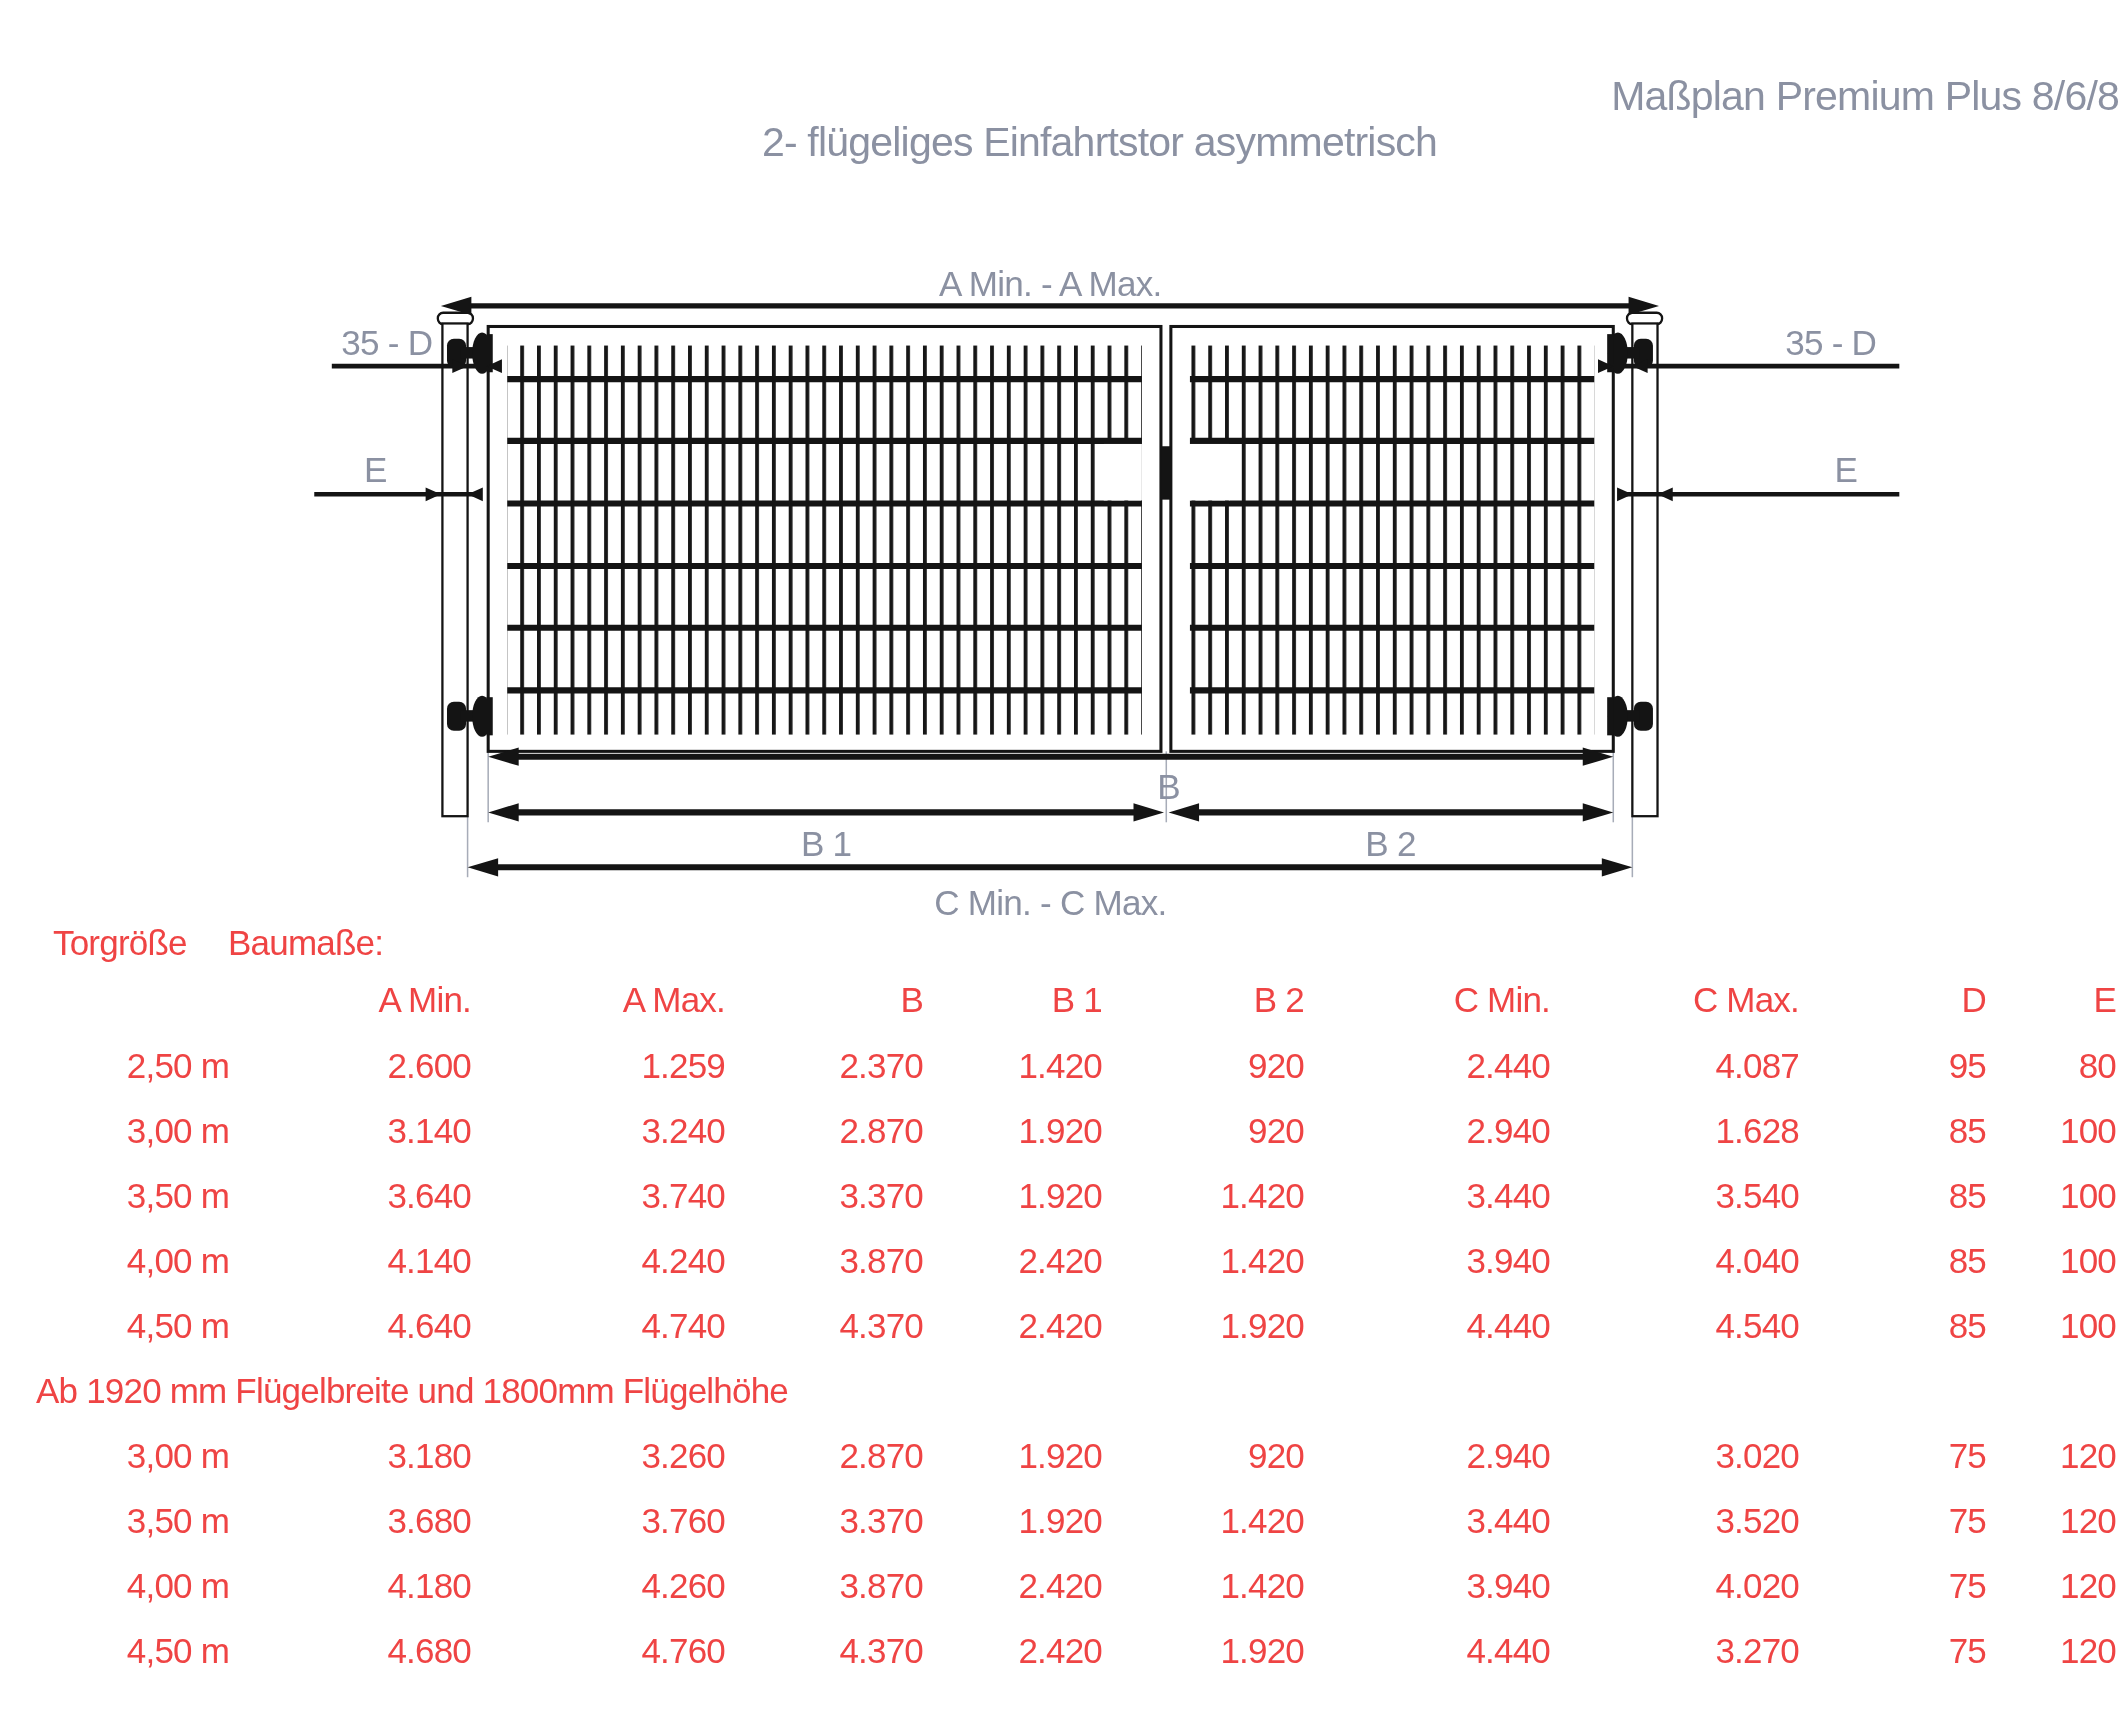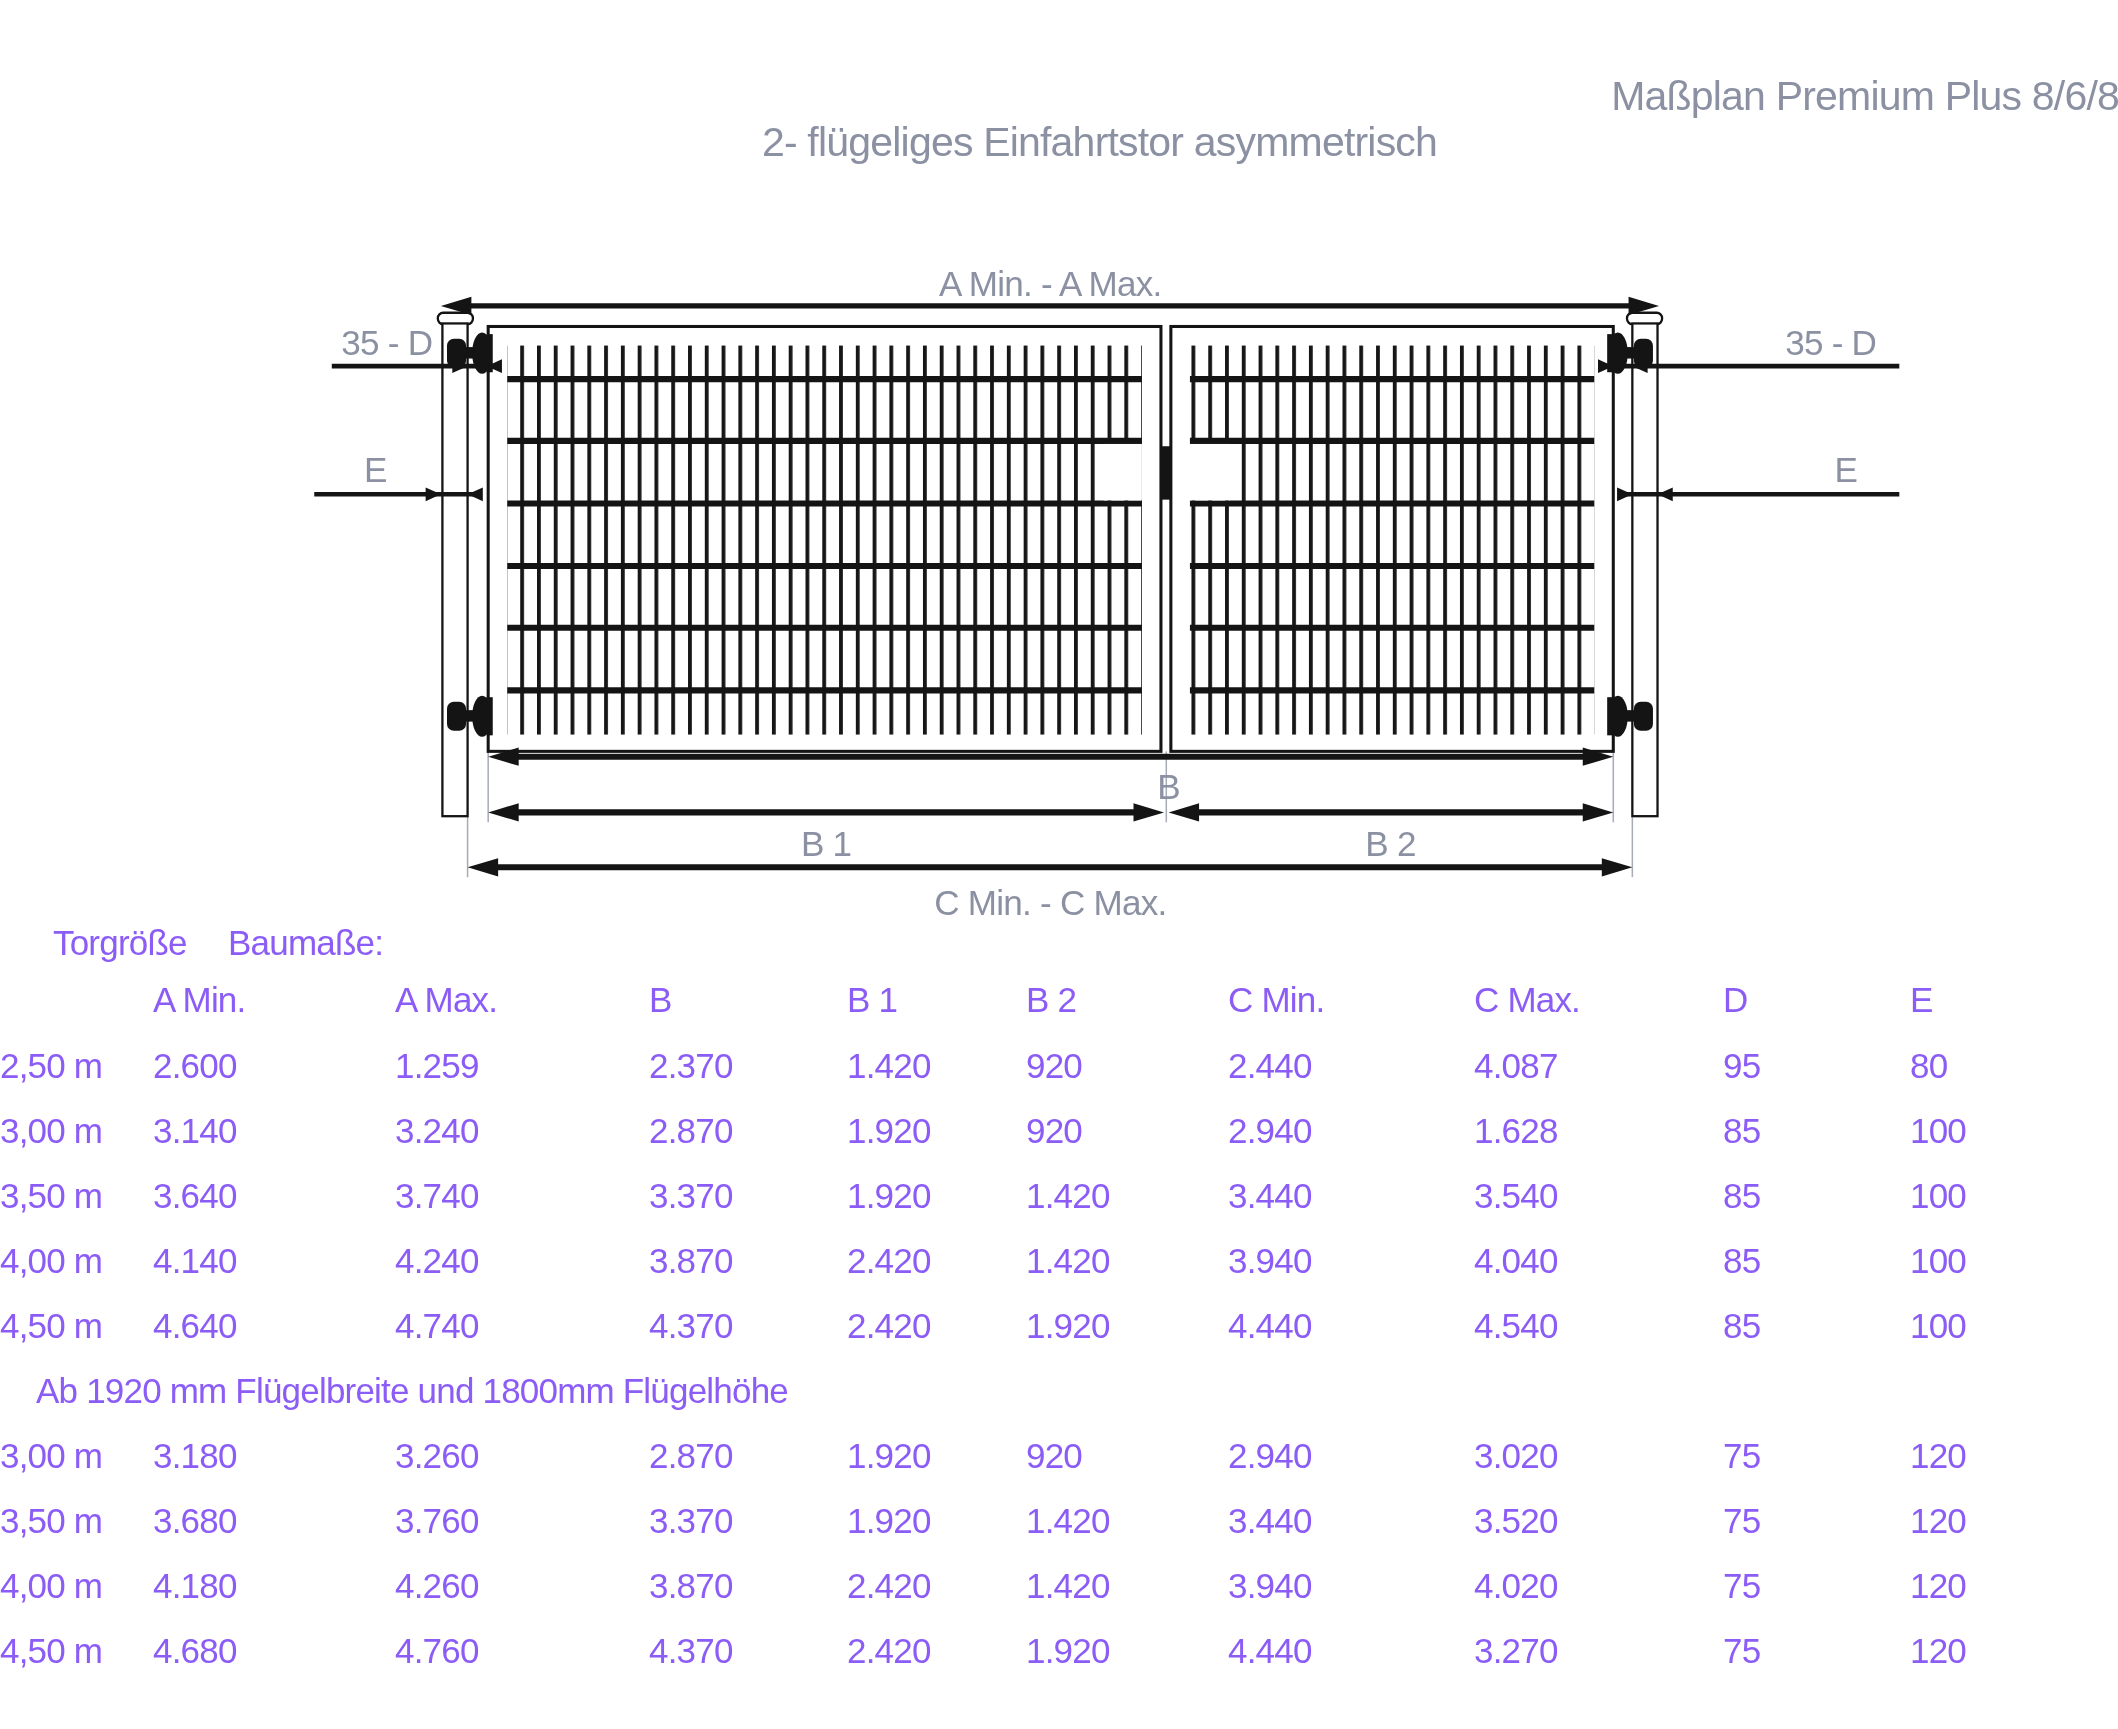--- a/index.html
+++ b/index.html
@@ -9,25 +9,25 @@
           color:#8b91a2;letter-spacing:-0.8px;}
   #title1{top:73px;font-size:41px;text-align:right;}
   #title2{top:119px;font-size:41px;margin-left:40px;}
   #drawing{position:absolute;top:0;left:0;}
   svg text{fill:#8b91a2;font-size:46px;font-family:"Liberation Sans",sans-serif;letter-spacing:-1px;}
   .ln{stroke:#141414;}
   .thin{stroke:#a7acb8;stroke-width:2;}
   .blk{fill:#141414;}
   .wht{fill:#ffffff;}
   
-  #table-area{position:absolute;top:919px;left:0;width:2119px;color:#8b5cf6;}
+  #table-area{position:absolute;top:919px;left:0;width:2119px;color:#ef4444;}
   .t-head1{display:grid;grid-template-columns:175px auto;padding-left:53px;height:47px;align-items:center;}
   .t-grid{display:grid;
      grid-template-columns:153px 242px 254px 198px 179px 202px 246px 249px 187px 130px;
-     align-items:center;}
+     padding-left:76px;align-items:center;text-align:right;}
   .t-head2{height:67px;}
   .t-row{height:65px;}
   .t-note{height:65px;display:flex;align-items:center;padding-left:36px;}
   #table-area span, #table-area div{font-size:35px;letter-spacing:-0.8px;}
 </style>
 </head>
 <body>
 
 <div class="titles" id="title1">Maßplan Premium Plus 8/6/8</div>
 <div class="titles" id="title2">2- flügeliges Einfahrtstor asymmetrisch</div>

